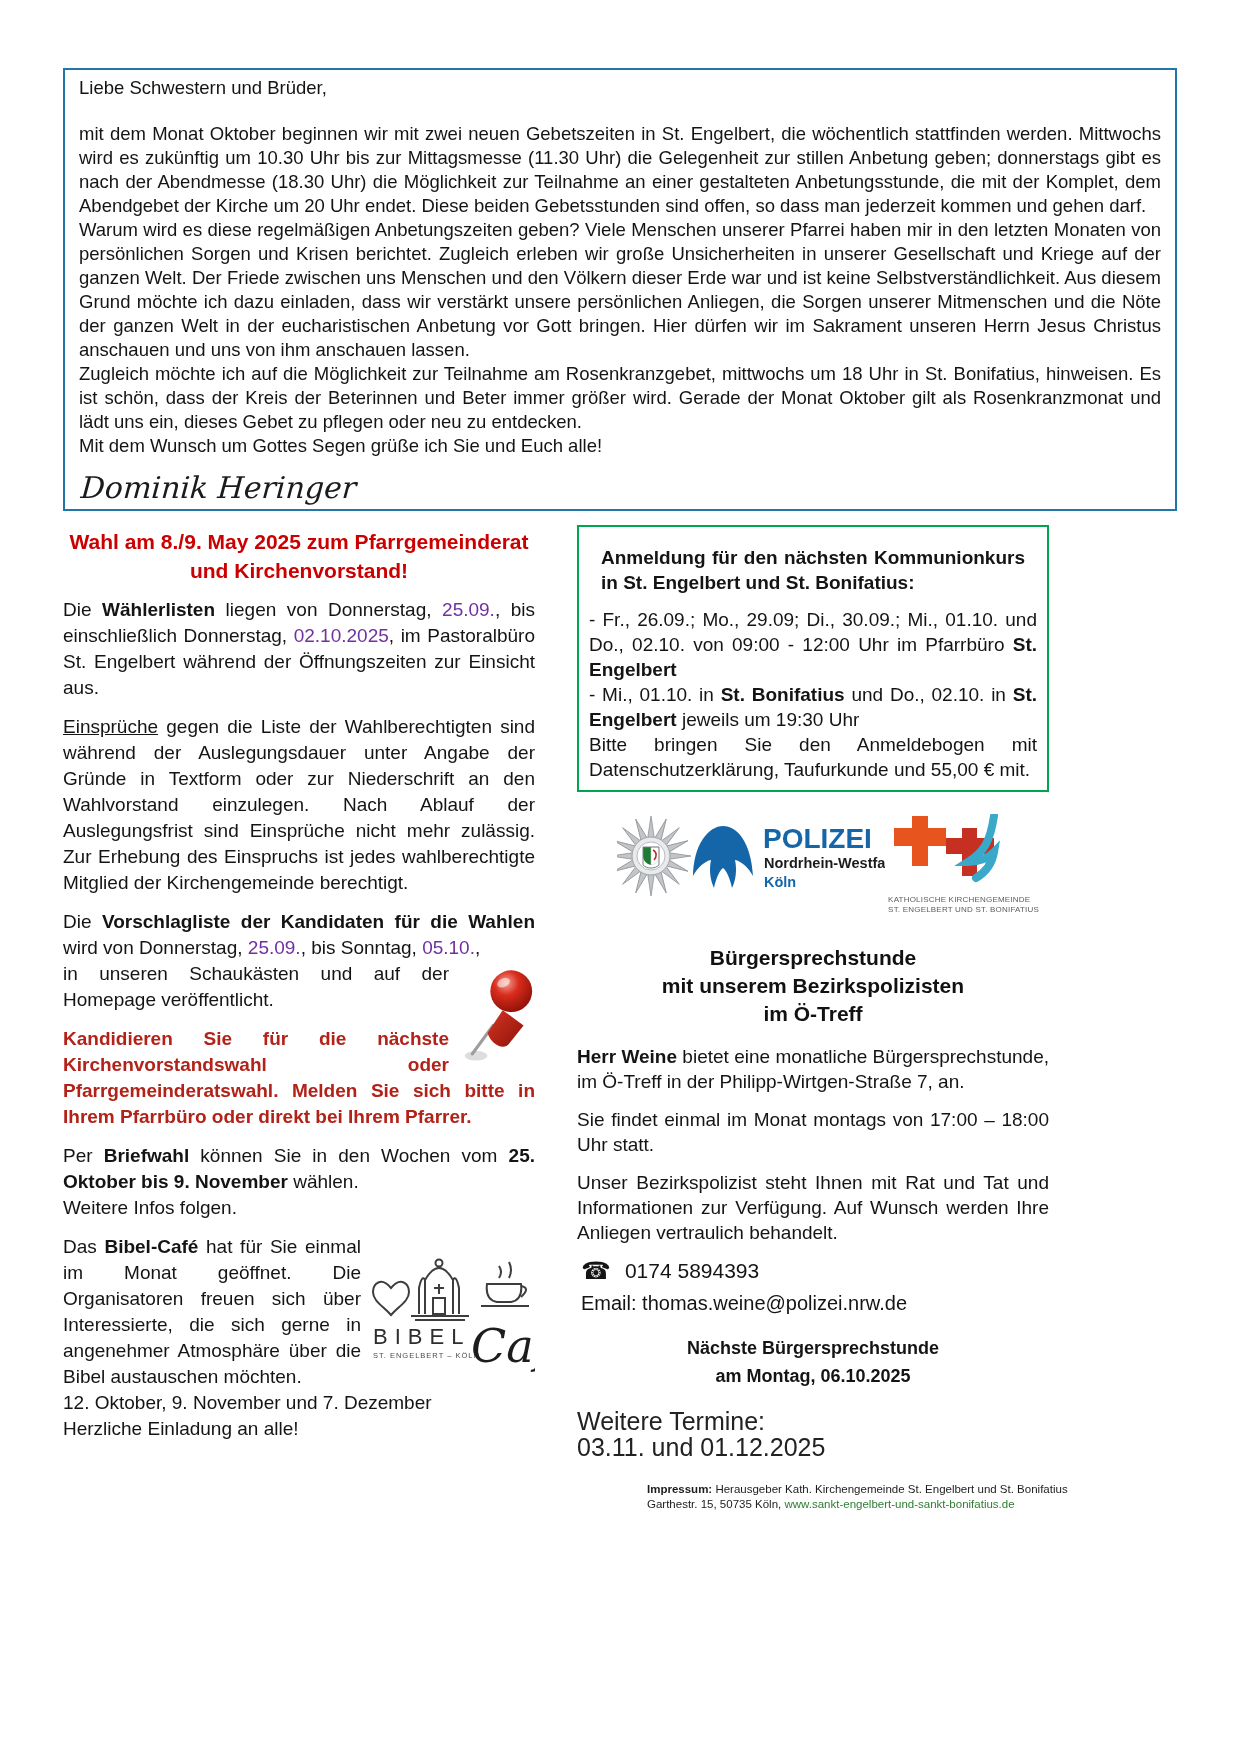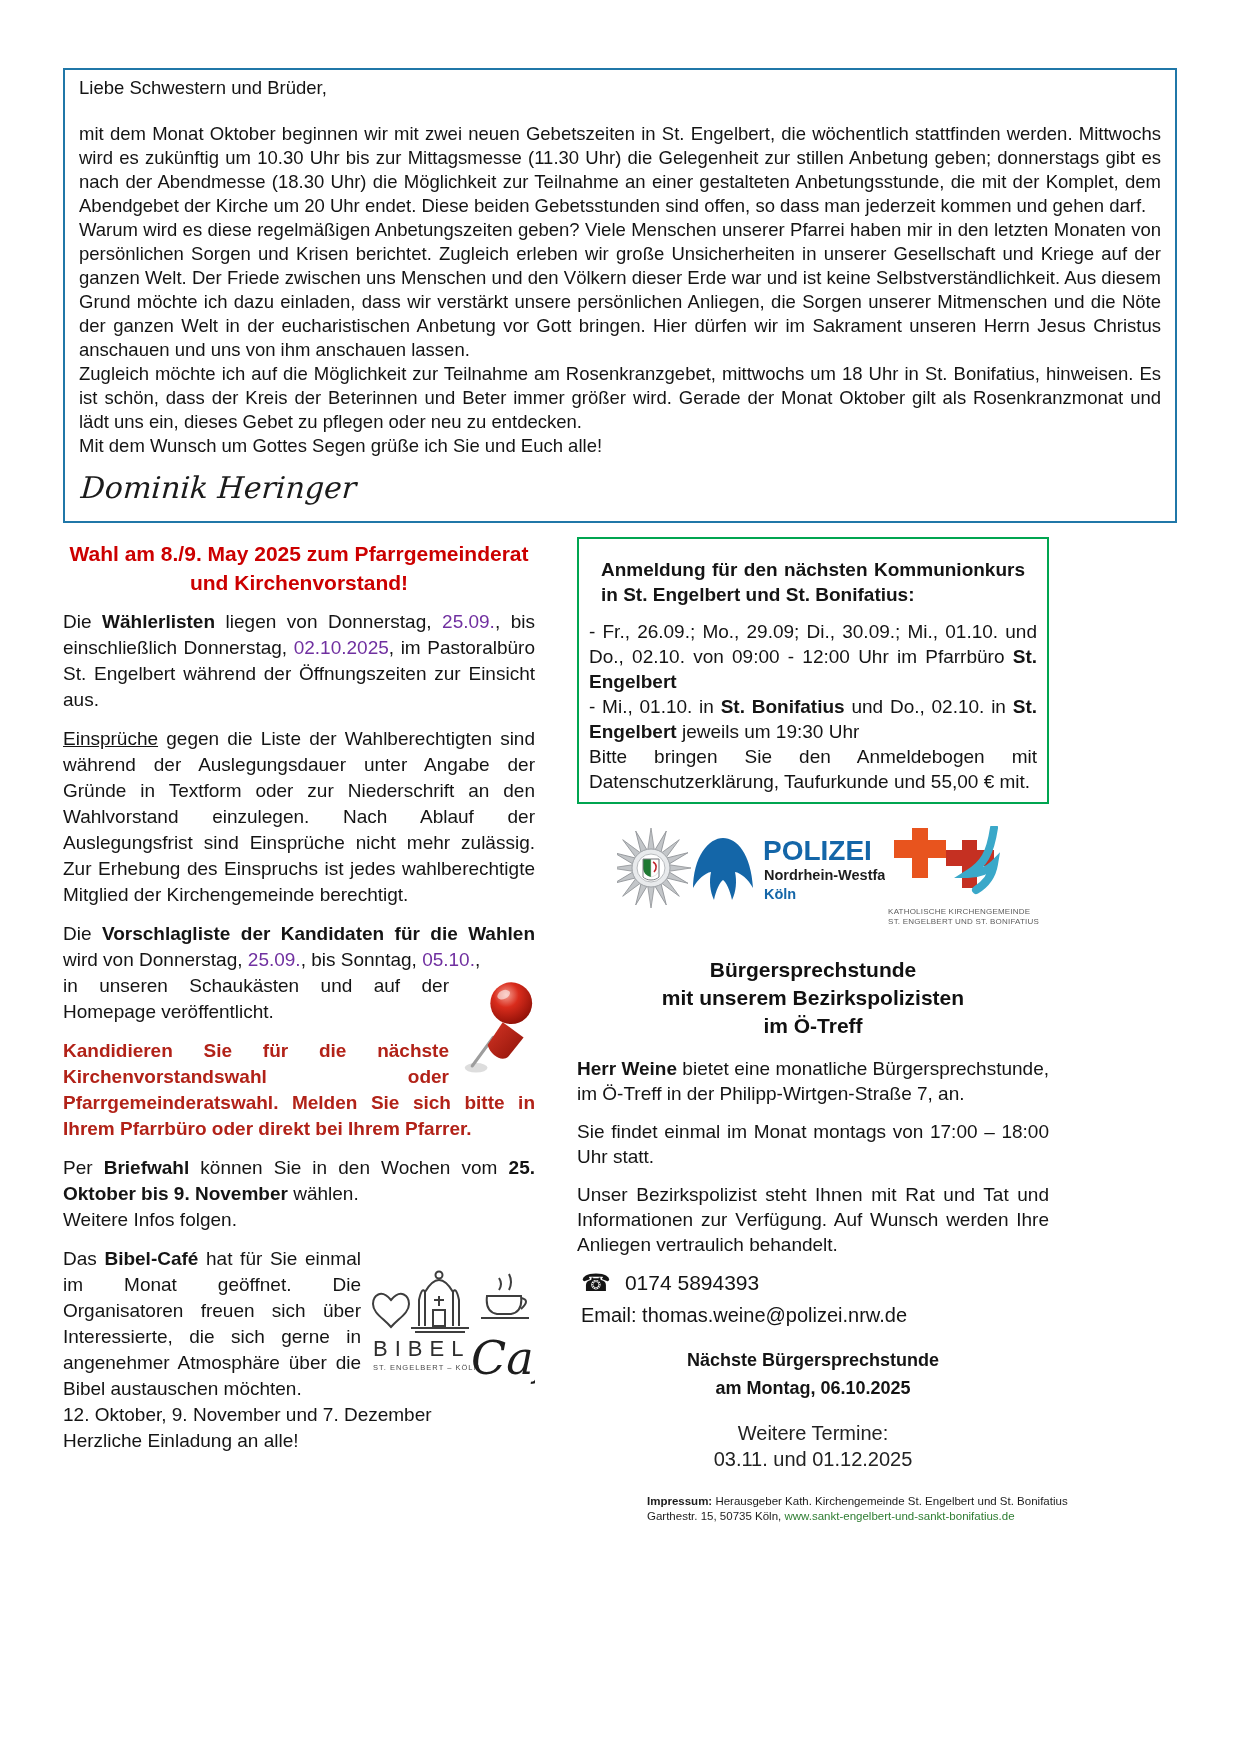--- a/index.html
+++ b/index.html
@@ -4,21 +4,21 @@
 <style>
   * { box-sizing: border-box; }
   html,body { margin:0; padding:0; background:#ffffff; }
   .page {
     position:relative; width:1240px; height:1754px; background:#fff;
     font-family:"Liberation Sans", sans-serif; color:#141414; overflow:hidden;
   }
   
   .letter-box {
     margin:68px 63px 0 63px; width:1114px;
-    border:2px solid #2077a8; padding:6px 14px 12px 14px;
+    border:2px solid #2077a8; padding:6px 14px 0 14px;
   }
   .letter-box p { margin:0; font-size:18.5px; line-height:24px; text-align:justify; }
   .letter-box p.salutation { text-align:left; margin-bottom:22px; }
   .signature {
     font-family:"DejaVu Serif", serif; font-style:italic;
     font-size:30px; margin:12px 0 4px 2px; transform:skewX(-4deg); color:#1b1b1b;
   }
   
   .columns { display:flex; margin:14px 63px 0 63px; gap:42px; }
   .col-left  { width:472px; font-size:19px; line-height:26px; }
@@ -49,21 +49,21 @@
   .police-logo { margin-left:40px; }
   .church-logo { margin-right:10px; text-align:left; }
   .church-caption { font-size:8px; line-height:10px; color:#5c5c5c; letter-spacing:0.2px; margin-top:3px; }
   .center-heading { font-weight:bold; font-size:21px; line-height:28px; text-align:center; margin:6px 0 16px 0; color:#111; }
   .center-heading span { display:block; }
   .phone-row { font-size:21px; margin:10px 0 8px 4px; display:flex; align-items:center; gap:14px; }
   .phone-icon { font-size:24px; line-height:24px; }
   .email-row { font-size:20px; margin:0 0 18px 4px; }
   .next-heading { font-weight:bold; font-size:18px; line-height:28px; text-align:center; margin:16px 0 18px 0; }
   .next-heading span { display:block; }
-  .weitere { text-align:center; font-size:20px; line-height:26px; color:#222;margin-top:13px; }
+  .weitere { text-align:left; font-size:25px; line-height:26px; color:#222;margin-top:13px; }
   .weitere span { display:block; }
   .impressum { font-size:11.5px; line-height:15px; text-align:left; margin:22px 0 0 70px; color:#1c1c1c; }
   .impressum div { white-space:nowrap; }
 </style>
 </head>
 <body>
 
 <div class="page">
 
   <div class="letter-box">

